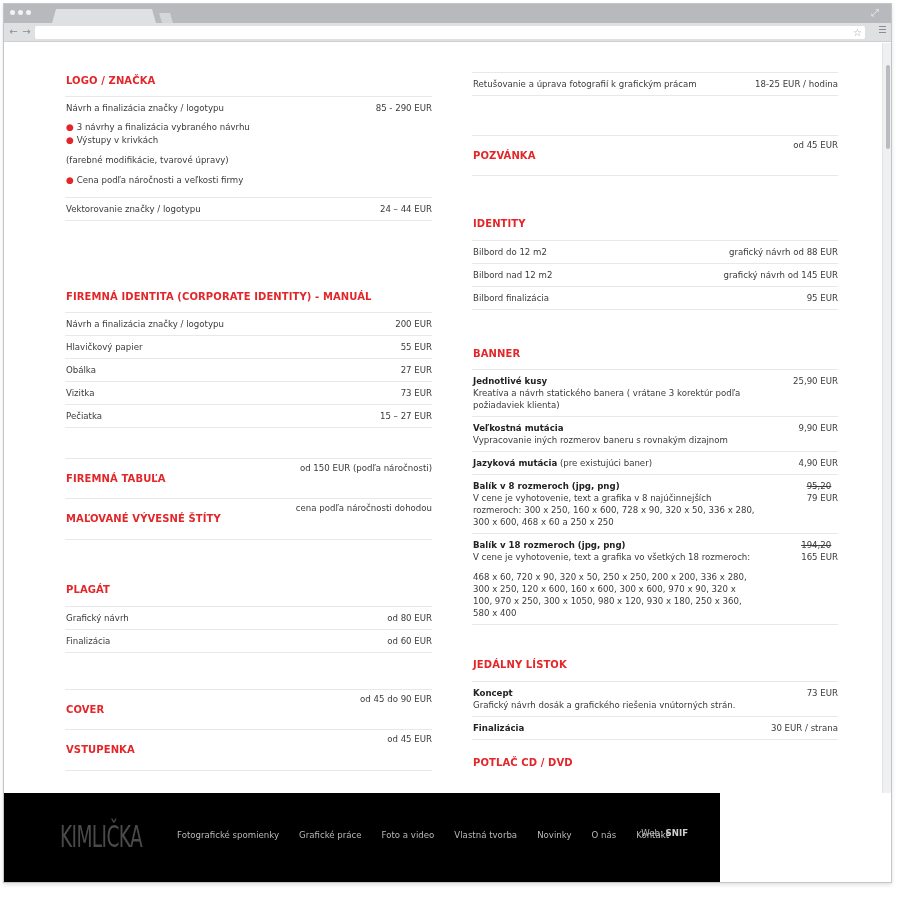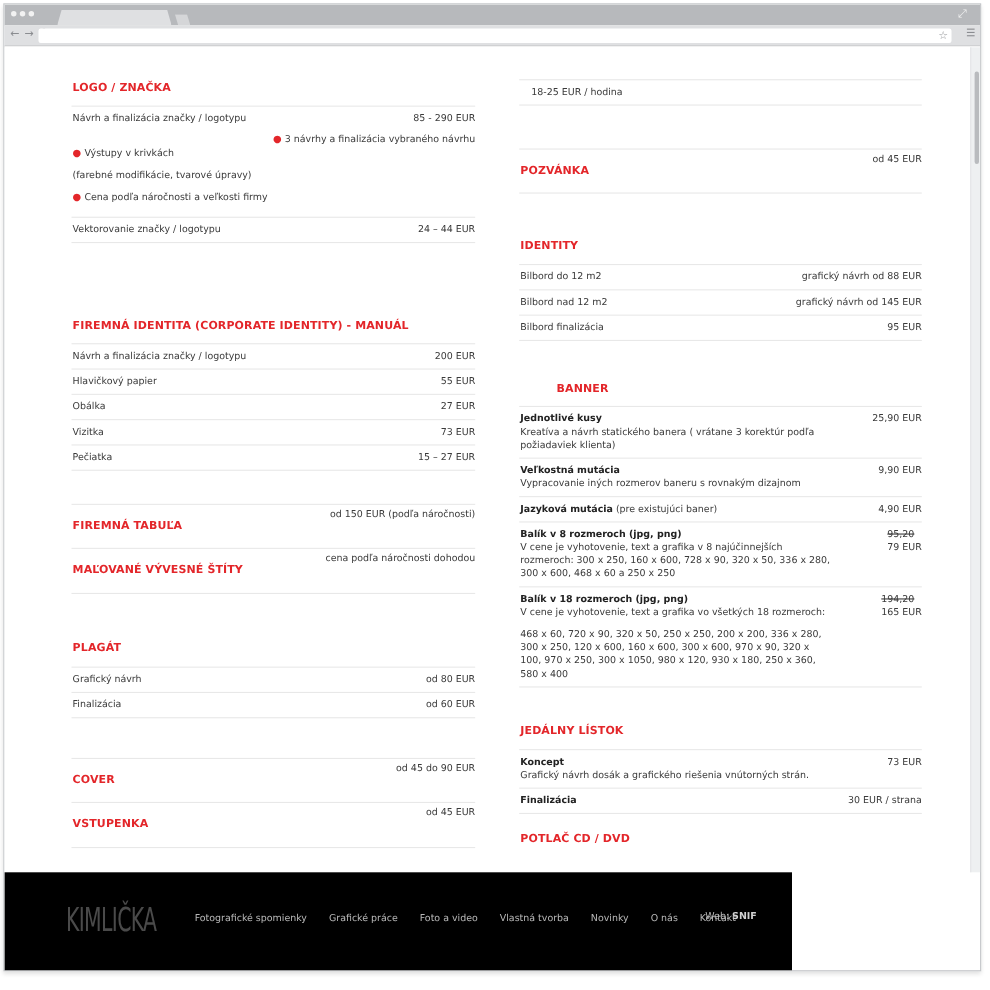--- a/index.html
+++ b/index.html
@@ -120,21 +120,21 @@
   <div class="viewport">
 
     <div class="col col-left">
       <div style="position:absolute;top:32px;left:1px;" class="section-title">LOGO / ZNAČKA</div>
       <div style="position:absolute;top:53px;left:0;width:367px;">
         <div class="row">
           <span class="label">Návrh a finalizácia značky / logotypu</span>
           <span class="price">85 - 290 EUR</span>
         </div>
         <div class="bullets" style="padding-top:2px;">
-          <div class="b" style="margin-bottom:0;text-align:right;"><span class="bullet-dot">● </span><span>3 návrhy a finalizácia vybraného návrhu</span></div>
+          <div class="b" style="margin-bottom:0;"><span class="bullet-dot">● </span><span>3 návrhy a finalizácia vybraného návrhu</span></div>
           <div class="b"><span class="bullet-dot">● </span><span>Výstupy v krivkách</span></div>
           <div class="b"><span>(farebné modifikácie, tvarové úpravy)</span></div>
           <div class="b"><span class="bullet-dot">● </span><span>Cena podľa náročnosti a veľkosti firmy</span></div>
         </div>
         <div class="row last">
           <span class="label">Vektorovanie značky / logotypu</span>
           <span class="price">24 – 44 EUR</span>
         </div>
       </div>
 
@@ -193,20 +193,21 @@
         <div class="standalone">
           <span class="section-title">VSTUPENKA</span>
           <span class="price">od 45 EUR</span>
         </div>
       </div>
     </div>
 
     <div class="col col-right">
       <div style="position:absolute;top:29px;left:0;width:366px;">
         <div class="row last">
+          <span class="label">Retušovanie a úprava fotografií k grafickým prácam</span>
           <span class="price">18-25 EUR / hodina</span>
         </div>
       </div>
 
       <div style="position:absolute;top:92px;left:0;width:366px;">
         <div class="standalone">
           <span class="section-title">POZVÁNKA</span>
           <span class="price">od 45 EUR</span>
         </div>
       </div>
@@ -220,21 +221,21 @@
         <div class="row">
             <span class="label">Bilbord nad 12 m2</span>
             <span class="price">grafický návrh od 145 EUR</span>
           </div>
         <div class="row last">
             <span class="label">Bilbord finalizácia</span>
             <span class="price">95 EUR</span>
           </div>
       </div>
 
-      <div style="position:absolute;top:305px;left:1px;margin-left:33px;" class="section-title">BANNER</div>
+      <div style="position:absolute;top:305px;left:1px;" class="section-title">BANNER</div>
       <div style="position:absolute;top:326px;left:0;width:366px;">
         <div class="row">
           <span class="label" style="padding-right:40px;"><span class="bold">Jednotlivé kusy</span><br><span class="desc">Kreatíva a návrh statického banera ( vrátane 3 korektúr podľa požiadaviek klienta)</span></span>
           <span class="price">25,90 EUR</span>
         </div>
         <div class="row">
           <span class="label"><span class="bold">Veľkostná mutácia</span><br><span class="desc">Vypracovanie iných rozmerov baneru s rovnakým dizajnom</span></span>
           <span class="price">9,90 EUR</span>
         </div>
         <div class="row">

